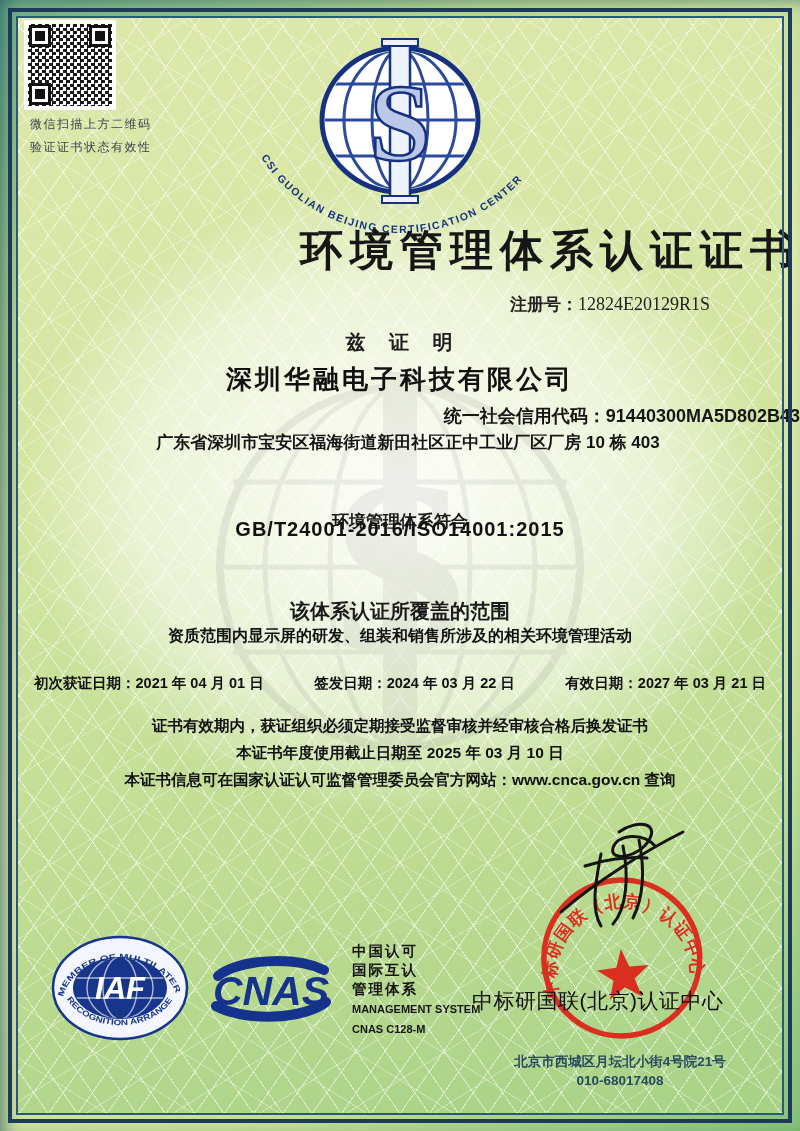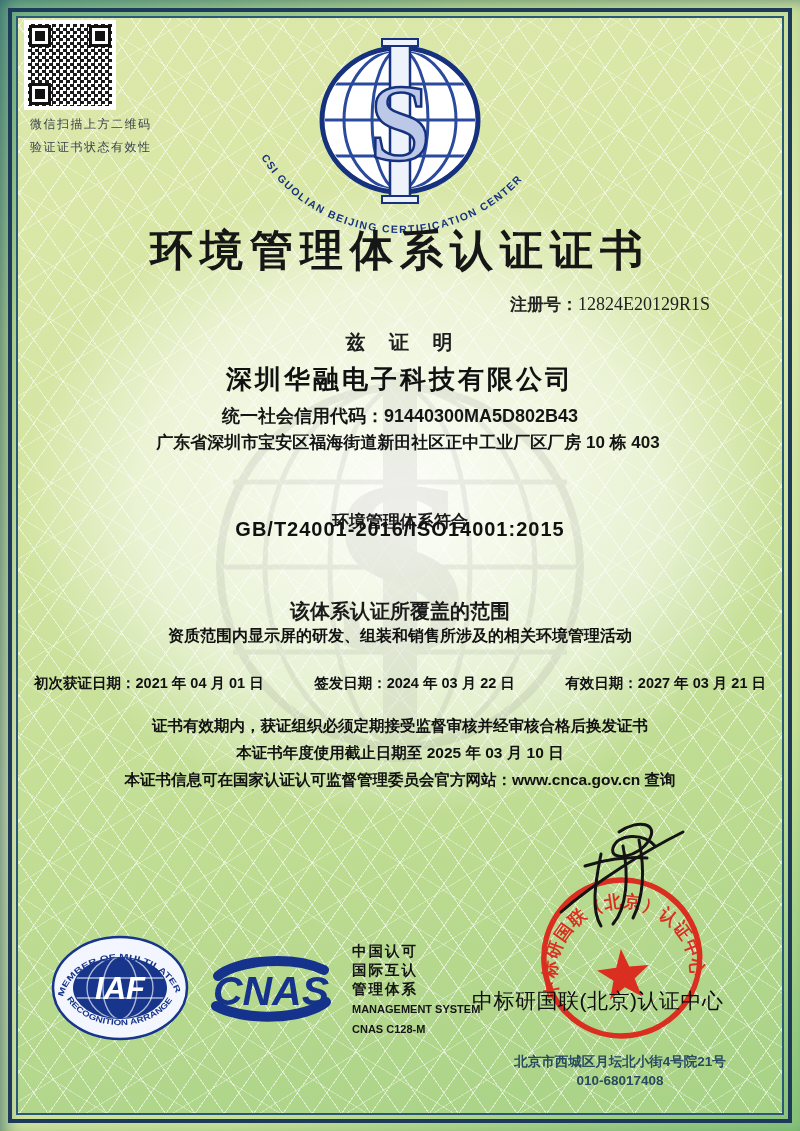--- a/index.html
+++ b/index.html
@@ -25,27 +25,27 @@
   .qr{left:28px;top:24px;width:84px;height:82px;background:
       repeating-conic-gradient(#1b1b1b 0% 25%, #fff 0% 50%) 0 0/7px 7px,
       #fff;outline:4px solid #fff;z-index:3;}
   .qr .finder{position:absolute;width:16px;height:16px;border:3px solid #111;background:#fff;}
   .qr .finder::after{content:"";position:absolute;inset:3px;background:#111;}
   .f-tl{left:1px;top:1px;} .f-tr{right:1px;top:1px;} .f-bl{left:1px;bottom:1px;}
   .qr-cap{left:30px;width:190px;font-size:12px;color:#39424d;letter-spacing:1.5px;z-index:3;}
   .cap1{top:116px;} .cap2{top:139px;}
   
   .logo-top{left:50%;top:34px;transform:translateX(-50%);z-index:2;}
-  .title{top:222px;font-size:43px;font-weight:bold;color:#161616;letter-spacing:7px;z-index:3;}
+  .title{top:222px;font-size:43px;font-weight:bold;color:#161616;letter-spacing:7px;z-index:3;text-align:right;}
   .regline{top:293px;right:90px;font-size:17px;color:#222;z-index:3;}
   .regline .lbl{font-weight:bold;}
   .regline .val{font-family:"Liberation Serif",serif;font-size:18px;}
   .certify{top:329px;font-size:20px;font-weight:bold;letter-spacing:9px;color:#1c1c1c;z-index:3;padding-left:7px;}
   .company{top:362px;font-size:26px;font-weight:bold;letter-spacing:3px;color:#111;z-index:3;}
-  .credit{top:404px;font-size:18px;font-weight:bold;color:#151515;z-index:3;}
+  .credit{top:404px;font-size:18px;font-weight:bold;color:#151515;z-index:3;text-align:right;}
   .addr{top:431px;font-size:17px;font-weight:bold;color:#151515;z-index:3;margin-left:16px;}
   .conform{top:510px;font-size:17px;font-weight:bold;color:#1a1a1a;z-index:3;}
   .standard{top:518px;font-size:20px;font-weight:bold;letter-spacing:1px;color:#111;z-index:3;}
   .scopehead{top:598px;font-size:20px;color:#1a1a1a;font-weight:600;z-index:3;}
   .scope{top:626px;font-size:16px;font-weight:bold;color:#111;z-index:3;}
   .dates{top:674px;left:34px;right:34px;display:flex;justify-content:space-between;
     font-size:14.5px;color:#111;font-weight:600;z-index:3;}
   .note{font-size:15.5px;color:#111;font-weight:600;z-index:3;}
   .n1{top:716px;} .n2{top:743px;} .n3{top:770px;}
   

